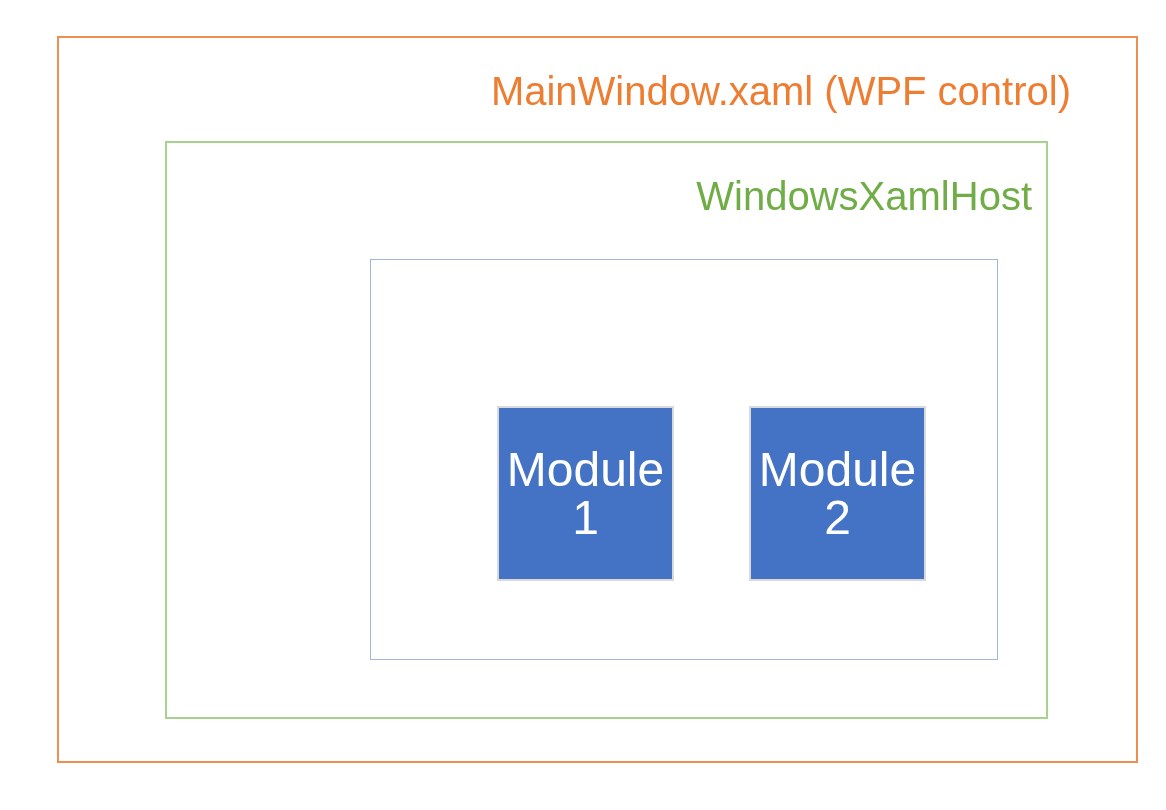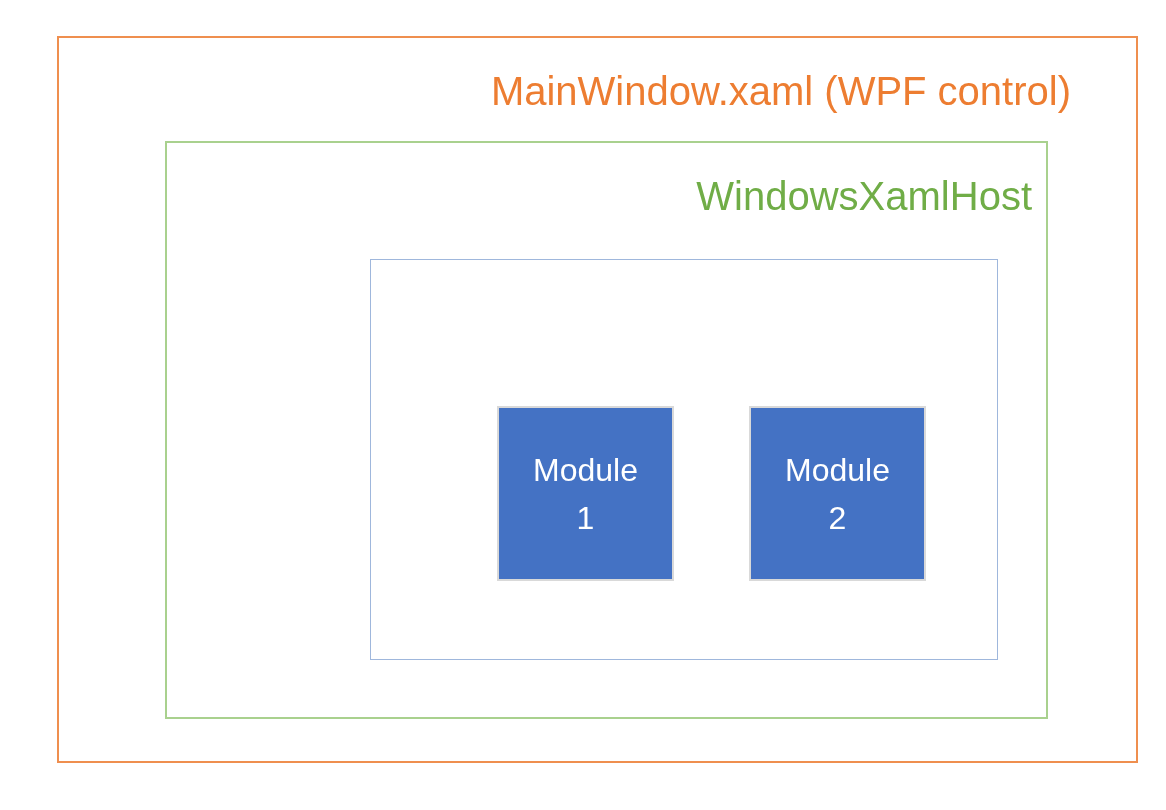--- a/index.html
+++ b/index.html
@@ -74,21 +74,21 @@
     top: 146px;
     width: 177px;
     height: 175px;
     background: #4472C4;
     border: 2px solid #D9D9D9;
     color: #ffffff;
     display: flex;
     flex-direction: column;
     align-items: center;
     justify-content: center;
-    font-size: 32px;
+    font-size: 48px;
     line-height: 48px;
     text-align: center;
   }
   .module-1 { left: 126px; }
   .module-2 { left: 378px; }
 </style>
 </head>
 <body>
 
 <div class="canvas">

